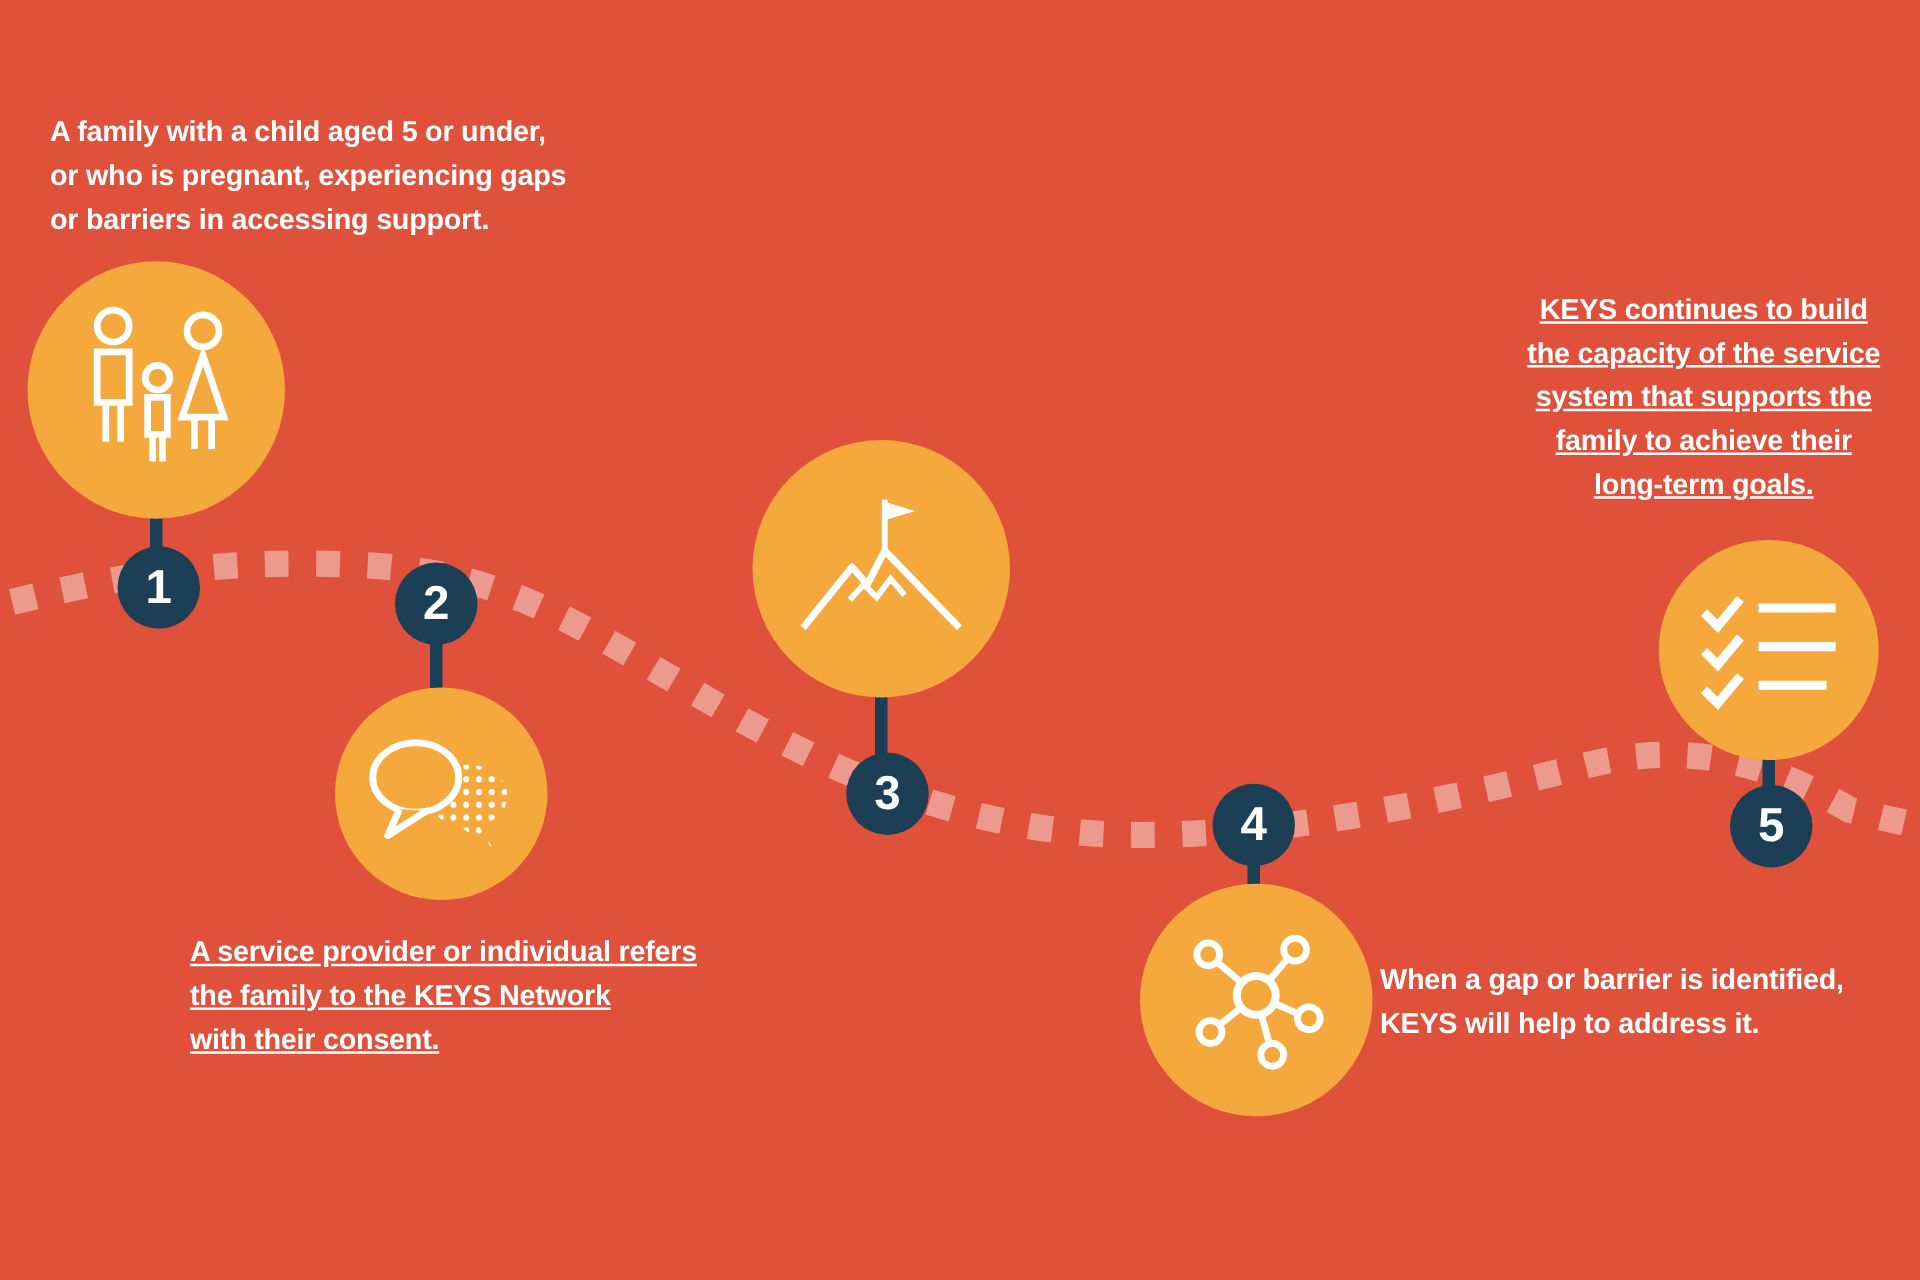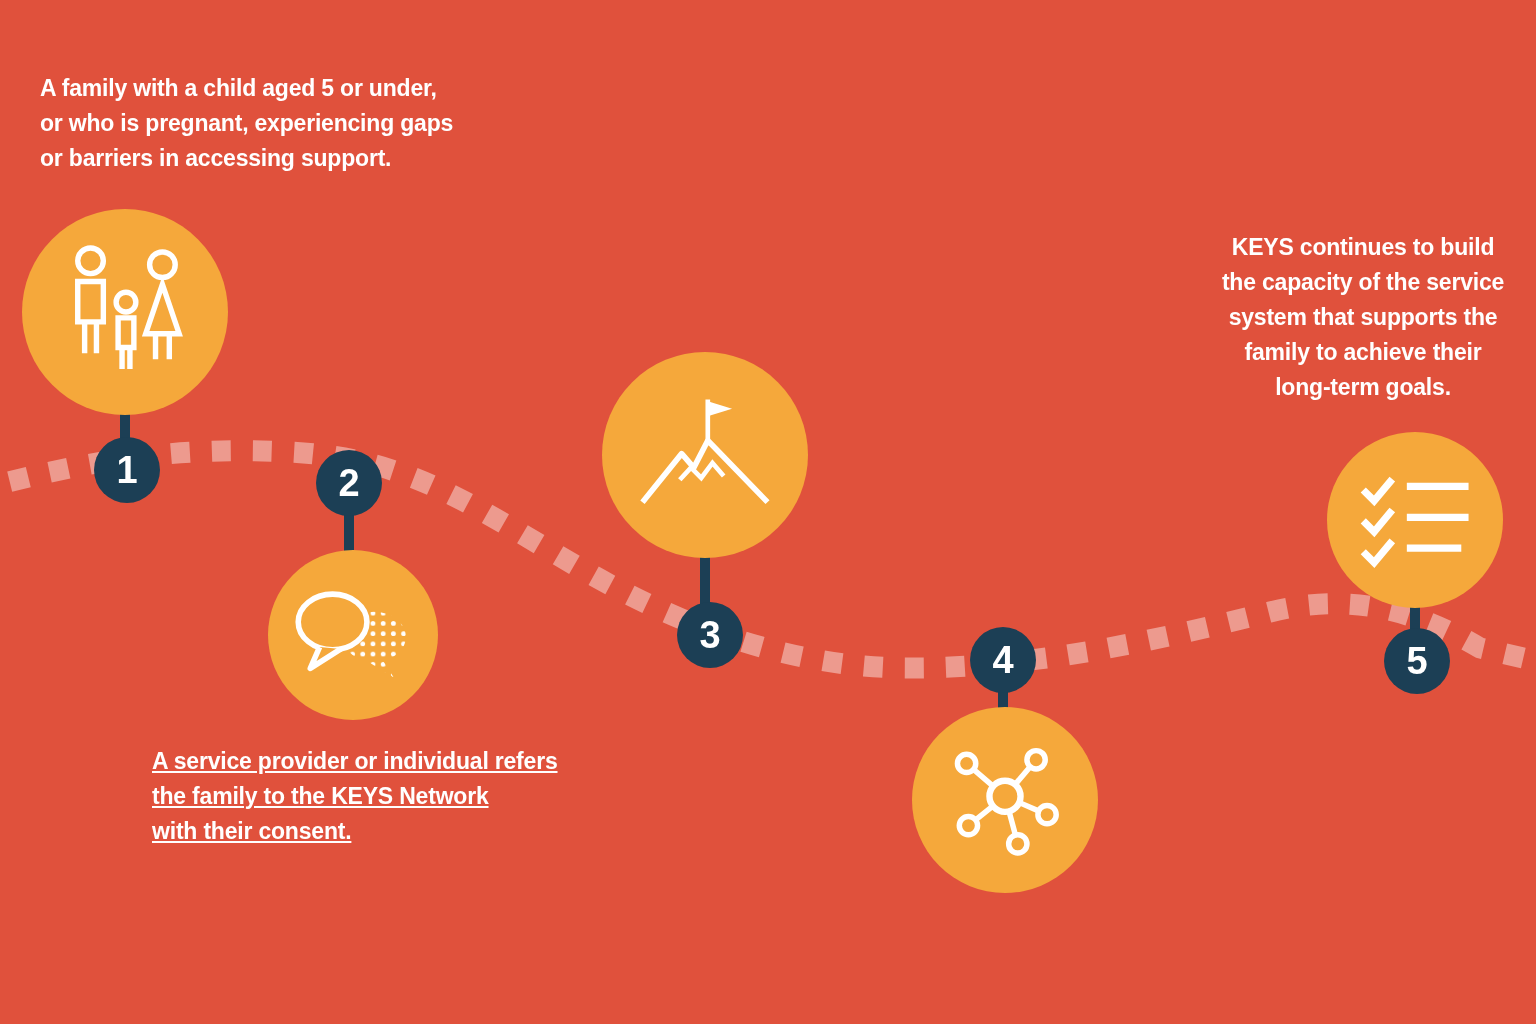--- a/index.html
+++ b/index.html
@@ -61,25 +61,25 @@
   .b3 { left: 677px;  top: 602px; }
   .b4 { left: 970px;  top: 627px; }
   .b5 { left: 1384px; top: 628px; }
 
   .s1 { left: 120px;  top: 400px; height: 46px; }
   .s2 { left: 344px;  top: 500px; height: 58px; }
   .s3 { left: 700px;  top: 548px; height: 62px; }
   .s4 { left: 998px;  top: 682px; height: 32px; }
   .s5 { left: 1410px; top: 598px; height: 36px; }
 
-  .t1 { left: 40px;   top: 71px;  }
+  .t1 { left: 40px;   top: 88px;  }
   .t2 { left: 152px;  top: 744px; text-decoration: underline; }
   .t3 { left: 532px;  top: 232px; }
   .t4 { left: 1104px; top: 766px; }
-  .t5 { left: 1196px; top: 230px; width: 334px; text-align: center; }
+  .t5 { left: 1196px; top: 230px; width: 334px; text-align: center; text-decoration: underline; }
 </style>
 </head>
 <body>
 
 <div class="canvas">
 
   <svg class="path-svg" viewBox="0 0 1536 1024" xmlns="http://www.w3.org/2000/svg">
     <path d="M -30 492 C 80 462, 170 446, 290 452 C 410 458, 470 505, 580 568 C 680 626, 790 668, 910 668 C 1030 668, 1150 642, 1270 612 C 1350 592, 1415 610, 1480 648 L 1566 668" fill="none" stroke="#ED9A8E" stroke-width="21" stroke-dasharray="19 22"></path>
   </svg>
 
@@ -148,20 +148,22 @@
       <circle cx="28" cy="30" r="10" fill="#F5A83B" stroke-width="6"></circle>
       <circle cx="104" cy="26" r="10" fill="#F5A83B" stroke-width="6"></circle>
       <circle cx="116" cy="86" r="10" fill="#F5A83B" stroke-width="6"></circle>
       <circle cx="84" cy="118" r="10" fill="#F5A83B" stroke-width="6"></circle>
       <circle cx="30" cy="98" r="10" fill="#F5A83B" stroke-width="6"></circle>
     </svg>
   </div>
   <div class="badge b4">
       <span>4</span>
     </div>
+  <div class="blurb t4">When a gap or barrier is identified,
+KEYS will help to address it.</div>
 
   <div class="circle c5">
     <svg width="118" height="100" viewBox="0 0 130 110" xmlns="http://www.w3.org/2000/svg" fill="none" stroke="#ffffff" stroke-width="8">
       <path d="M8 22 L20 34 L40 10"></path>
       <path d="M56 18 H124"></path>
       <path d="M8 56 L20 68 L40 44"></path>
       <path d="M56 52 H124"></path>
       <path d="M8 90 L20 102 L40 78"></path>
       <path d="M56 86 H116"></path>
     </svg>

